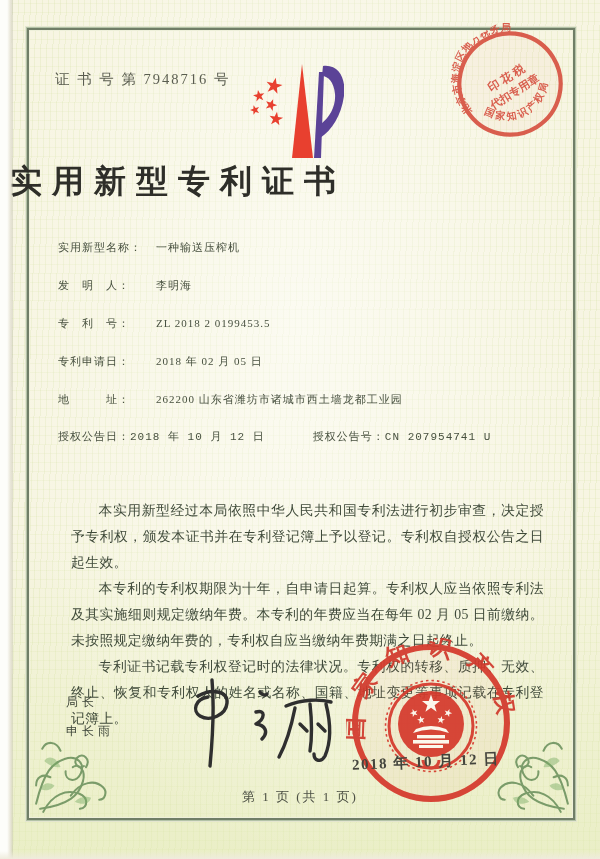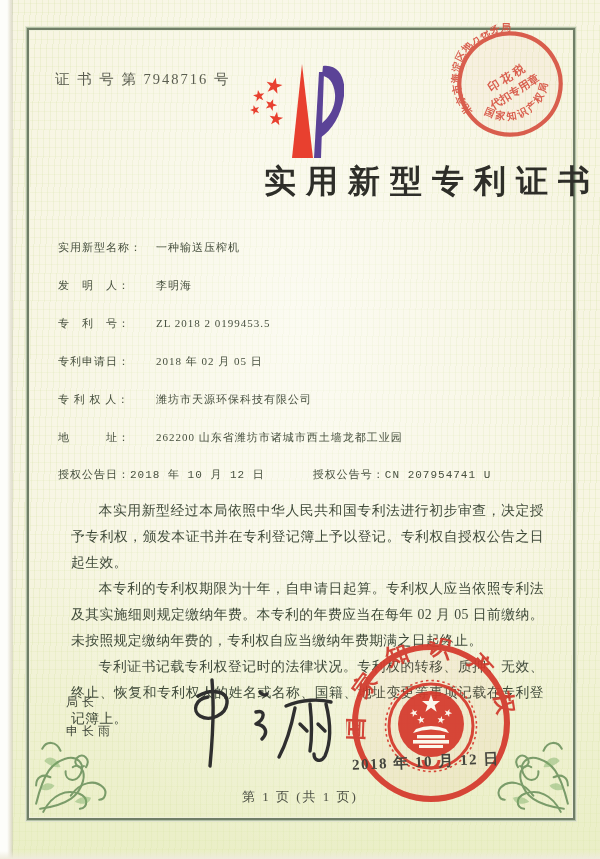--- a/index.html
+++ b/index.html
@@ -34,21 +34,21 @@
   .corner-ornament { position:absolute; width:112px; height:112px; }
   .corner-ornament.bl { left:30px; top:706px; transform:scaleX(-1); }
   .corner-ornament.br { left:462px; top:706px; }
   .cert-no {
     position:absolute; left:55px; top:70px;
     font-size:14.5px; letter-spacing:2px; color:#5a5d50;
   }
   .logo { position:absolute; left:240px; top:54px; width:104px; height:112px; }
   .title {
     position:absolute; left:0; top:160px; width:100%;
-    text-align:right; font-size:32px; font-weight:bold;
+    text-align:left; font-size:32px; font-weight:bold;
     letter-spacing:10px; color:#2e2e29; text-indent:10px;
   }
   .fields { position:absolute; left:58px; top:236px; width:490px; }
   .field { display:flex; margin-bottom:15px; font-size:11px; line-height:23px; color:#47503f; }
   .field .flabel { white-space:pre; min-width:98px; letter-spacing:1px; }
   .field .fvalue { letter-spacing:1px; }
   .grant-row { display:flex;font-family:Liberation Mono, monospace; }
   .grant-row .gcol2 { margin-left:48px; }
   .body-text { position:absolute; left:60px; top:498px; width:484px; }
   .body-text p {
@@ -158,24 +158,20 @@
       <span class="flabel">发　明　人：</span>
       <span class="fvalue">李明海</span>
     </div>
     <div class="field">
       <span class="flabel">专　利　号：</span>
       <span class="fvalue">ZL 2018 2 0199453.5</span>
     </div>
     <div class="field">
       <span class="flabel">专利申请日：</span>
       <span class="fvalue">2018 年 02 月 05 日</span>
-    </div>
-    <div class="field">
-      <span class="flabel">专 利 权 人：</span>
-      <span class="fvalue">潍坊市天源环保科技有限公司</span>
     </div>
     <div class="field">
       <span class="flabel">地　　　址：</span>
       <span class="fvalue">262200 山东省潍坊市诸城市西土墙龙都工业园</span>
     </div>
     <div class="field grant-row">
       <span>
         <span class="flabel">授权公告日：</span><span class="fvalue">2018 年 10 月 12 日</span>
       </span>
       <span class="gcol2">

